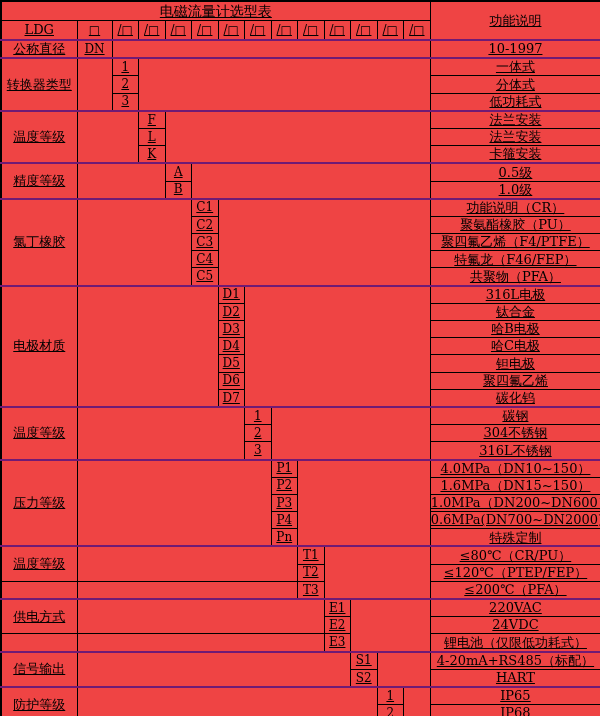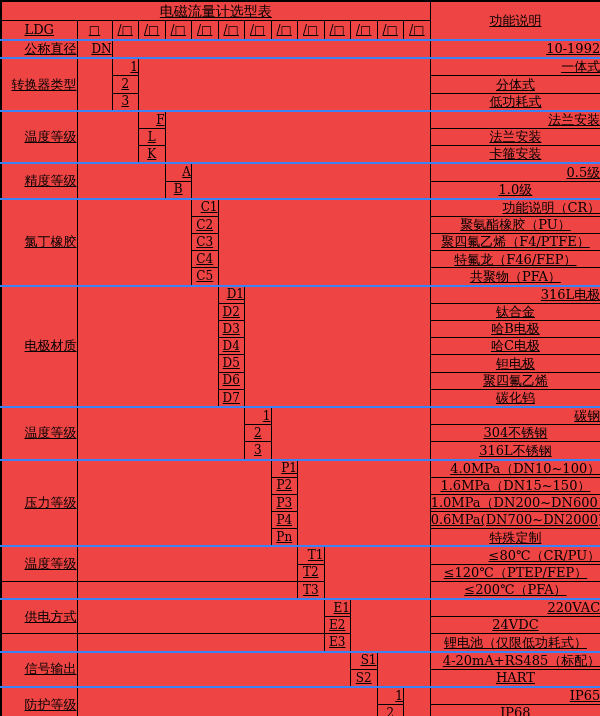--- a/index.html
+++ b/index.html
@@ -8,21 +8,21 @@
     border-collapse:collapse;table-layout:fixed;width:600px;
     font-family:"DejaVu Serif","Liberation Serif",serif;
     font-size:13px;color:#000;
   }
   table.sel td{
     border:1px solid #000;padding:0;text-align:center;vertical-align:middle;
     overflow:hidden;white-space:nowrap;height:16.19px;line-height:1.05;
   }
   table.sel{border:2px solid #000;}
   tr.h18 td{height:18px;}
-  tr.block-start td{border-top:2px solid #3b82f6;text-align:right;}
+  tr.block-start td{border-top:2px solid #701a75;}
   td.title-cell{font-size:14px;}
   td.lft{text-align:left;padding-left:6px;}
   td.lft-sm{text-align:left;padding-left:3px;}
   td.desc-left{text-align:left;padding-left:2px;}
   td.code-cell{font-size:12px;}
 </style>
 </head>
 <body>
 
 <div class="sheet">
@@ -63,21 +63,21 @@
           <td class="code-cell">/□</td>
           <td class="code-cell">/□</td>
           <td class="code-cell">/□</td>
           <td class="code-cell">/□</td>
           <td class="code-cell">/□</td>
         </tr>
       <tr class="block-start">
         <td class="lft-sm">公称直径</td>
         <td class="lft-sm code-cell">DN</td>
         <td colspan="12"></td>
-        <td>10-1992</td>
+        <td>10-1997</td>
       </tr>
 
     <tr class="block-start">
           <td rowspan="3">转换器类型</td>
           <td rowspan="3" colspan="1"></td>
           <td class="code-cell">1</td>
           <td rowspan="3" colspan="11"></td>
           <td>一体式</td>
         </tr>
         <tr>
@@ -181,21 +181,21 @@
         </tr>
         <tr>
           <td class="code-cell">3</td>
           <td>316L不锈钢</td>
         </tr>
         <tr class="block-start">
           <td rowspan="5">压力等级</td>
           <td rowspan="5" colspan="7"></td>
           <td class="code-cell">P1</td>
           <td rowspan="5" colspan="5"></td>
-          <td class="desc-left">4.0MPa（DN10~100）</td>
+          <td class="desc-left">4.0MPa（DN10~150）</td>
         </tr>
         <tr>
           <td class="code-cell">P2</td>
           <td class="desc-left">1.6MPa（DN15~150）</td>
         </tr>
         <tr>
           <td class="code-cell">P3</td>
           <td class="desc-left">1.0MPa（DN200~DN600）</td>
         </tr>
         <tr>

